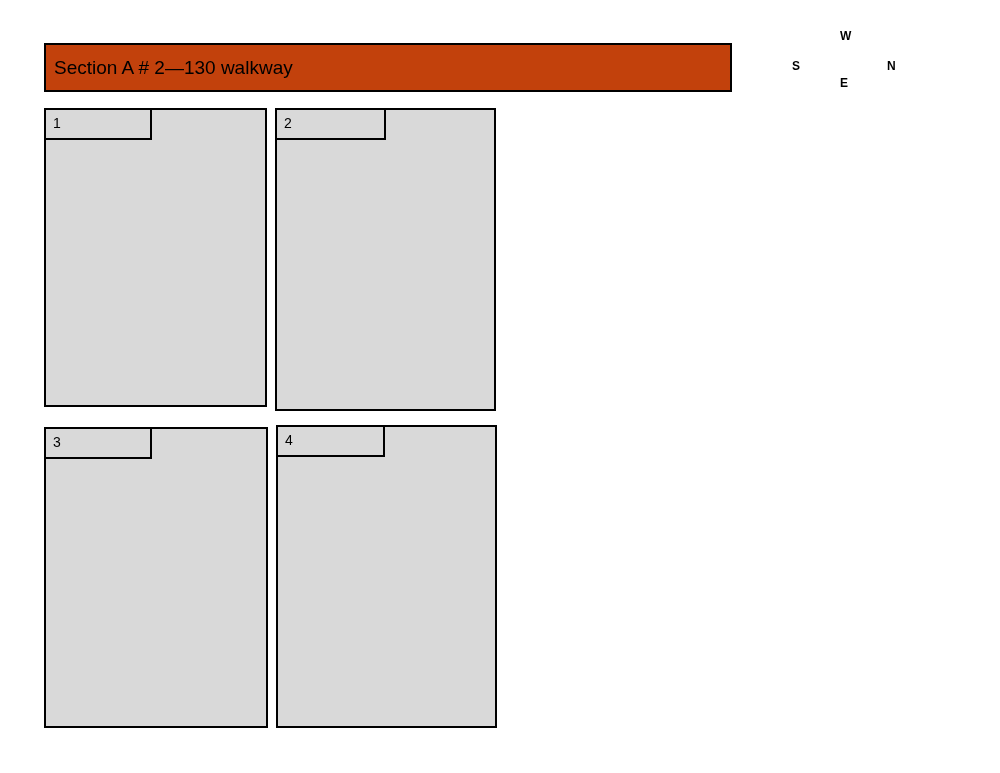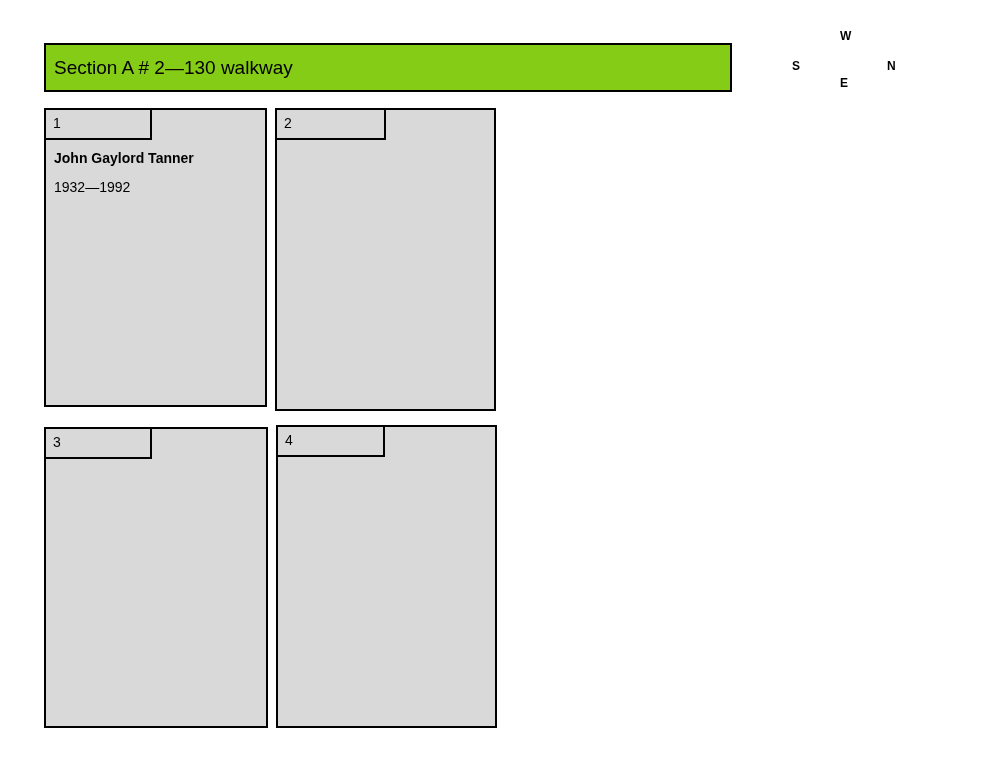--- a/index.html
+++ b/index.html
@@ -25,21 +25,21 @@
   }
 
   
   .title-box {
     position: absolute;
     left: 44px;
     top: 43px;
     width: 688px;
     height: 49px;
     border: 2px solid #000000;
-    background: #84cc16;
+    background: #c2410c;
     box-sizing: border-box;
   }
   .title-text {
     position: absolute;
     left: 8px;
     top: 50%;
     transform: translateY(-50%);
     font-size: 19px;
     line-height: 22px;
     white-space: nowrap;
@@ -135,24 +135,20 @@
     <span class="c-w">W</span>
     <span class="c-s">S</span>
     <span class="c-n">N</span>
     <span class="c-e">E</span>
   </div>
 
   <div class="plot" id="plot-1">
     <div class="plot-number-box">
       <div class="plot-number">1</div>
     </div>
-    <div class="plot-body">
-      <p class="occupant-name">John Gaylord Tanner</p>
-      <p class="occupant-dates">1932—1992</p>
-    </div>
   </div>
 
   <div class="plot" id="plot-2">
     <div class="plot-number-box">
       <div class="plot-number">2</div>
     </div>
     <div class="plot-body">
       <p class="occupant-name"></p>
       <p class="occupant-dates"></p>
     </div>

